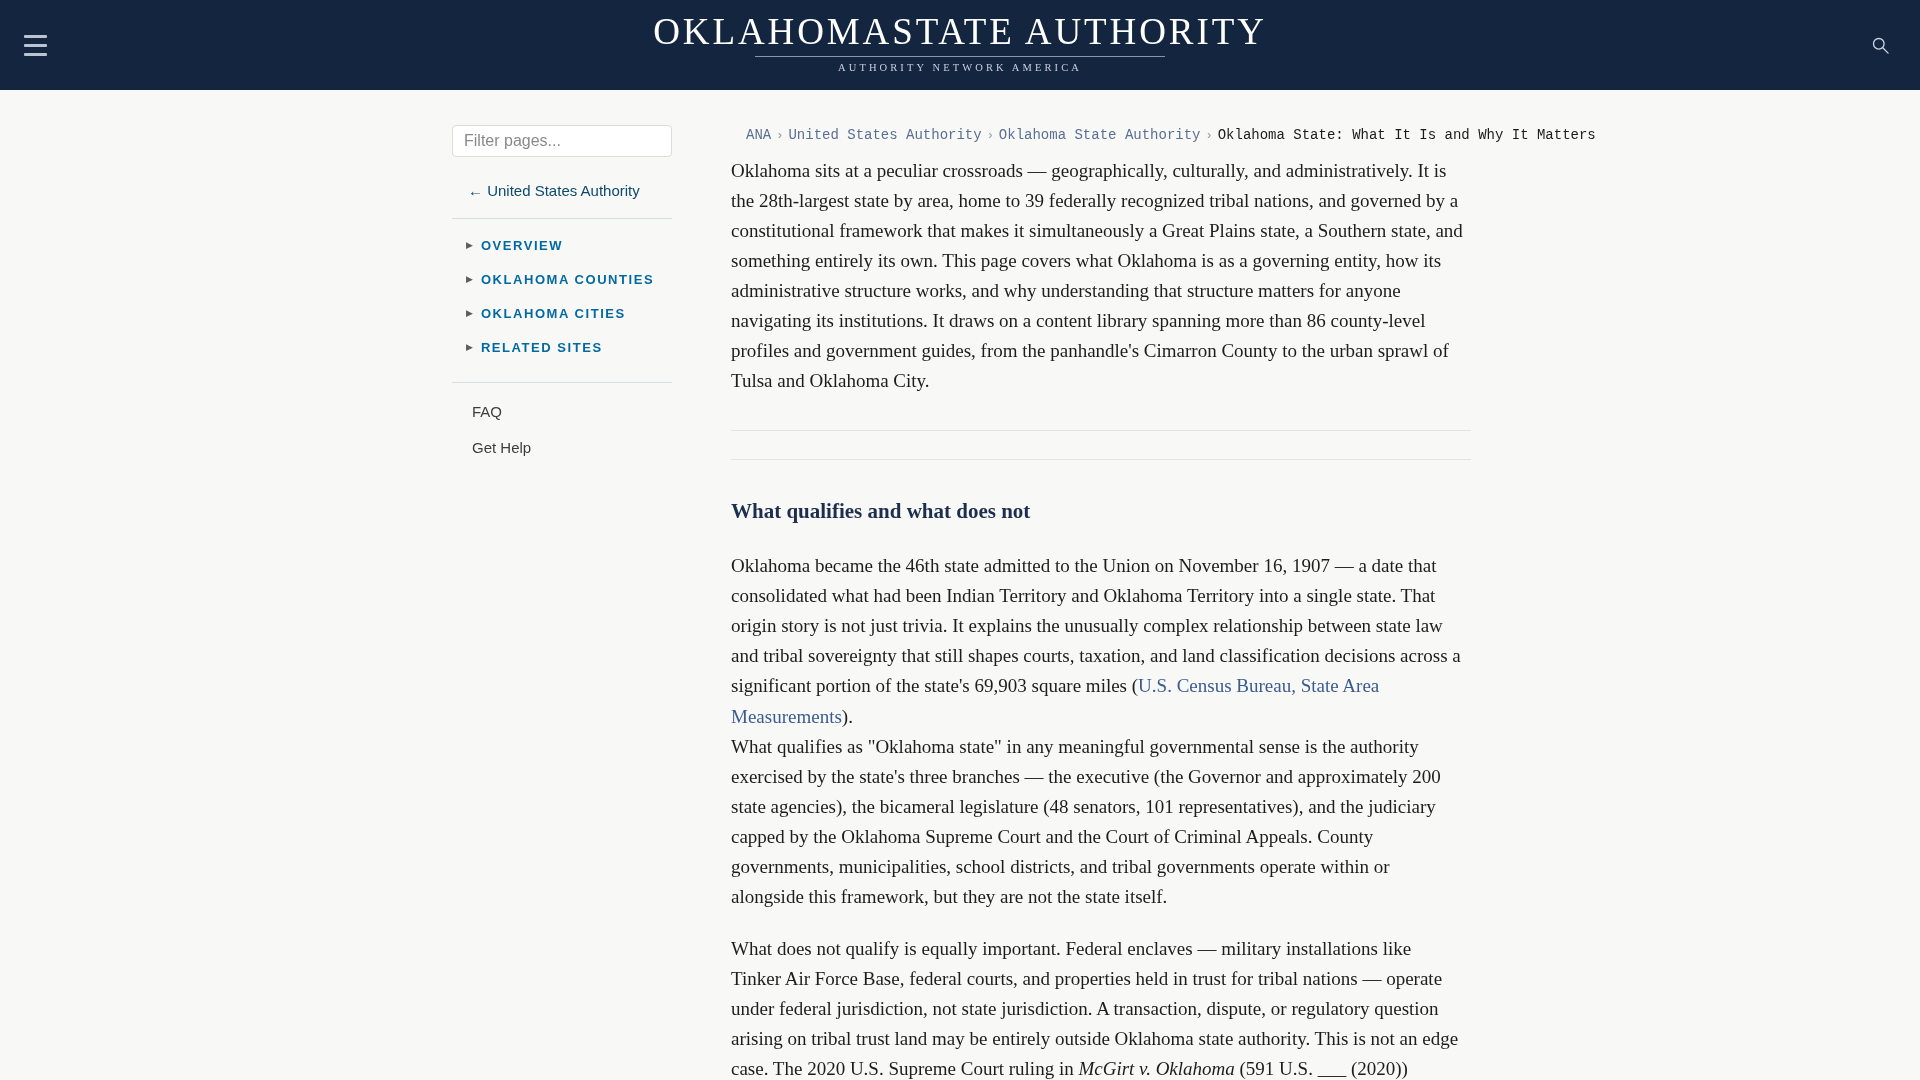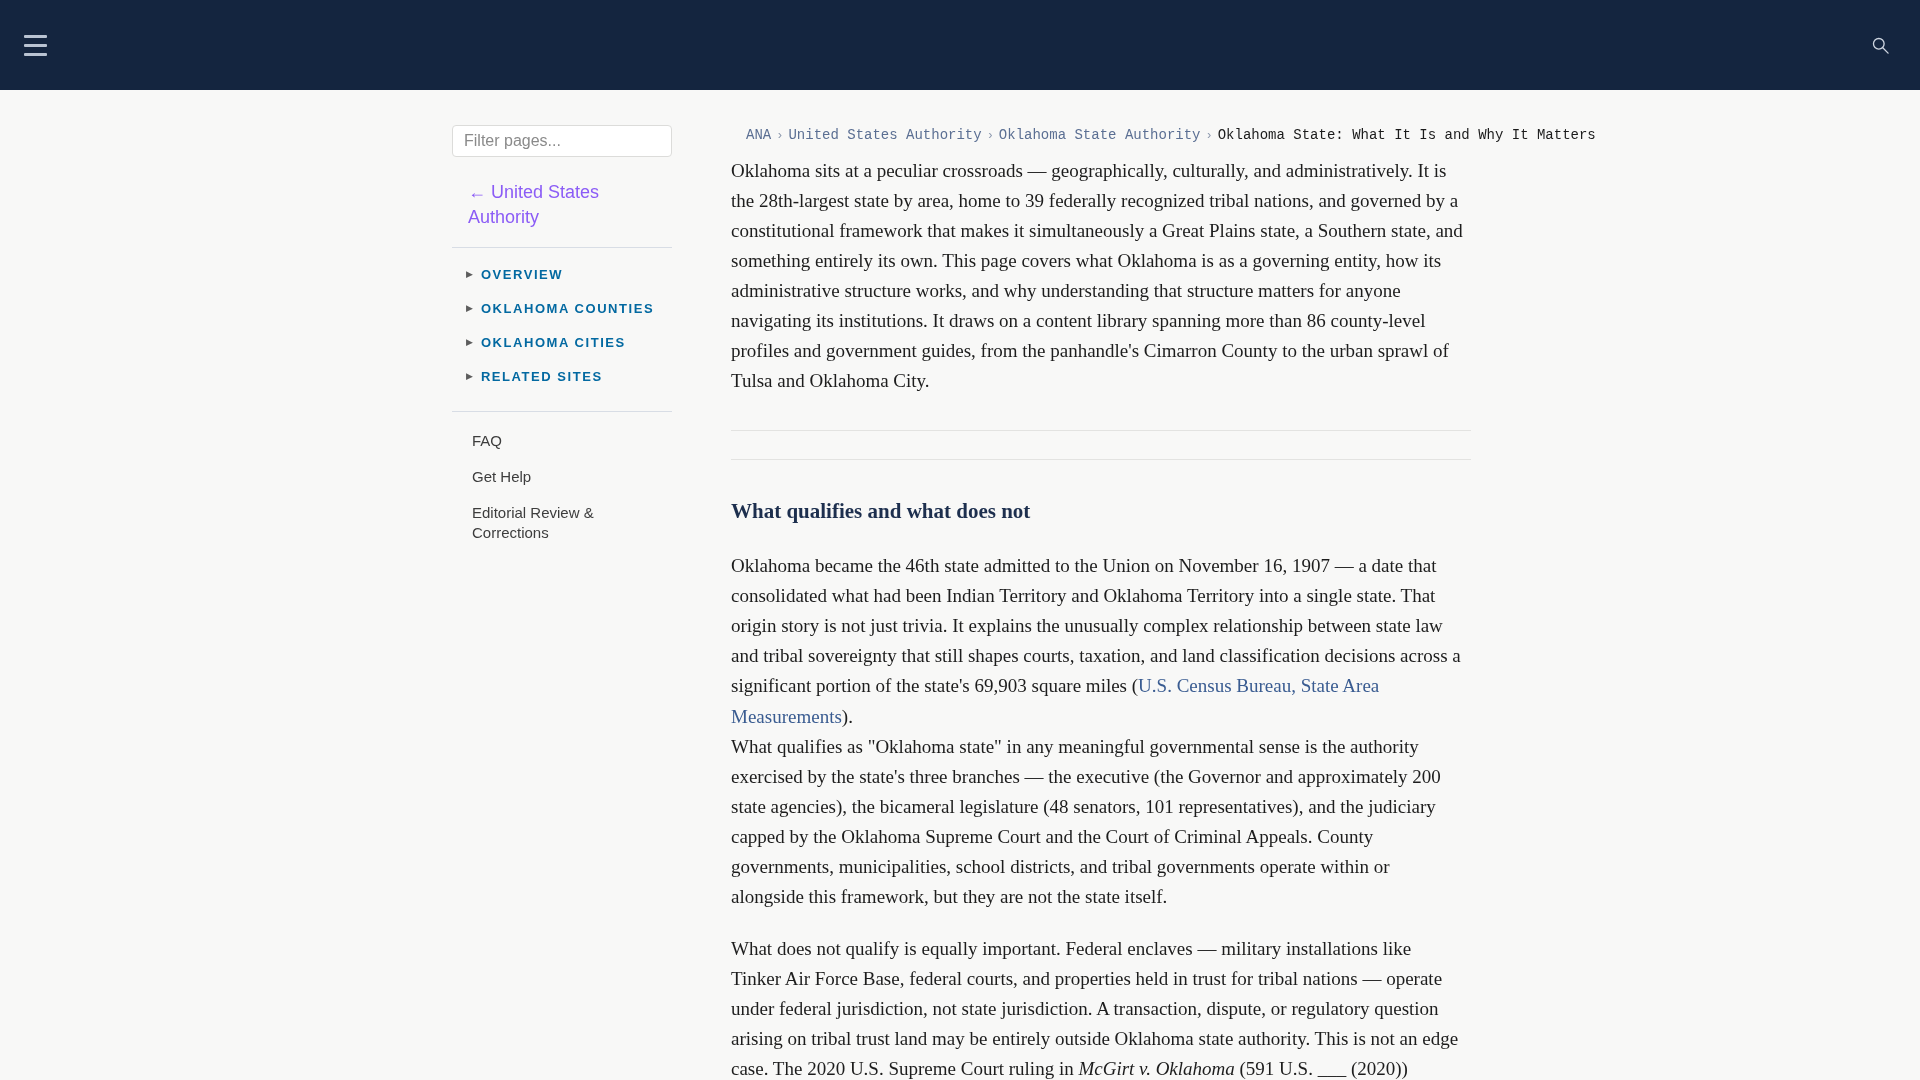--- a/index.html
+++ b/index.html
@@ -129,22 +129,22 @@
     border: 1px solid #dcdcda;
     border-radius: 4px;
     outline: none;
   }
   .filter-input::placeholder { color: #8a8a8a; }
 
   .back-link {
     display: block;
     margin-top: 23px;
     padding-left: 16px;
-    font-size: 18px;
-    color: #8b5cf6;
+    font-size: 15px;
+    color: #0c4a6e;
     text-decoration: none;
     line-height: 1.4;
   }
 
   .sidebar-divider {
     height: 1px;
     background: #d8dde5;
     margin: 17px 0 0 0;
   }
 
@@ -253,20 +253,25 @@
 <body>
 
 <header class="site-header">
 
   <button class="hamburger" aria-label="Menu">
     <span></span>
     <span></span>
     <span></span>
   </button>
 
+  <div class="brand">
+    <span class="brand-title">OKLAHOMASTATE AUTHORITY</span>
+    <div class="brand-rule"></div>
+    <span class="brand-tagline">AUTHORITY NETWORK AMERICA</span>
+  </div>
 
   <button class="search-btn" aria-label="Search">
     <svg width="19" height="19" viewBox="0 0 20 20" fill="none" stroke="#ced5e0" stroke-width="1.4">
       <circle cx="8.2" cy="8.2" r="5.6"></circle>
       <line x1="12.4" y1="12.4" x2="18" y2="18" stroke-linecap="round"></line>
     </svg>
   </button>
 
 </header>
 
@@ -302,21 +307,20 @@
         <span class="nav-label">Related Sites</span>
       </a>
 
     </nav>
 
     <div class="sidebar-divider2"></div>
 
     <nav class="util-links">
       <a class="util-link" href="#">FAQ</a>
       <a class="util-link" href="#">Get Help</a>
-      <a class="util-link" href="#">Editorial Review &amp; Corrections</a>
     </nav>
 
   </aside>
 
   <main class="content">
 
     <div class="breadcrumb">
       <a href="#">ANA</a><span class="sep">›</span><a href="#">United States Authority</a><span class="sep">›</span><a href="#">Oklahoma State Authority</a><span class="sep">›</span><span class="current">Oklahoma State: What It Is and Why It Matters</span>
     </div>
 

